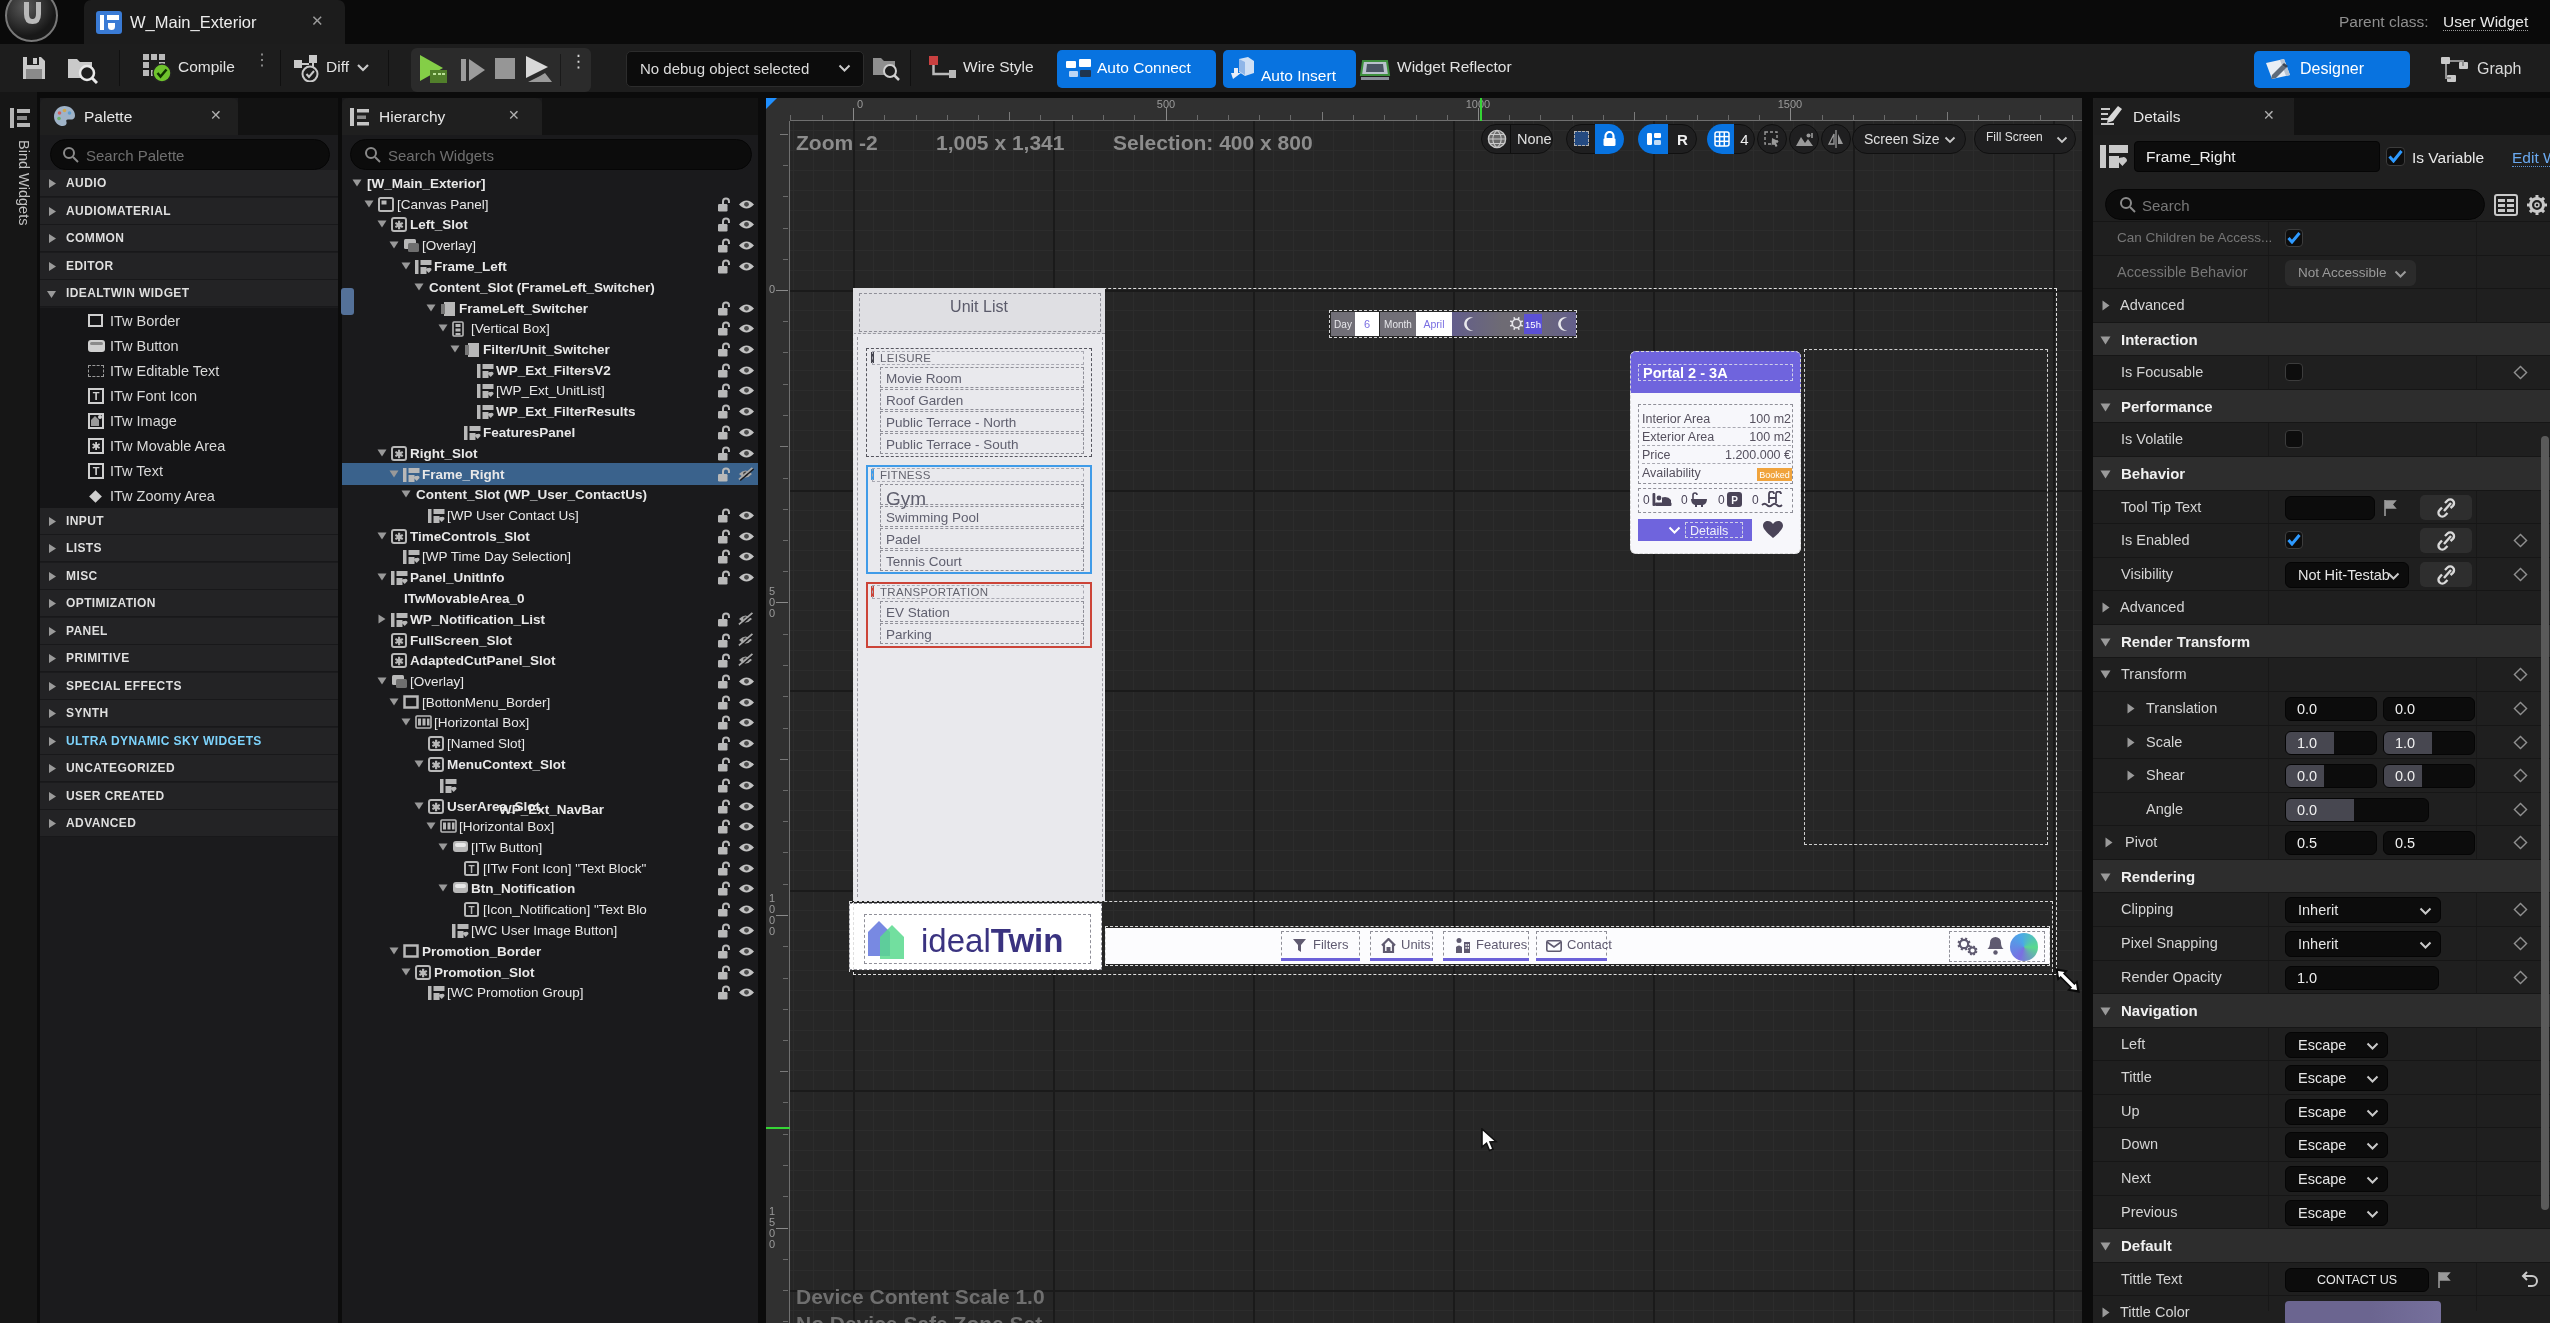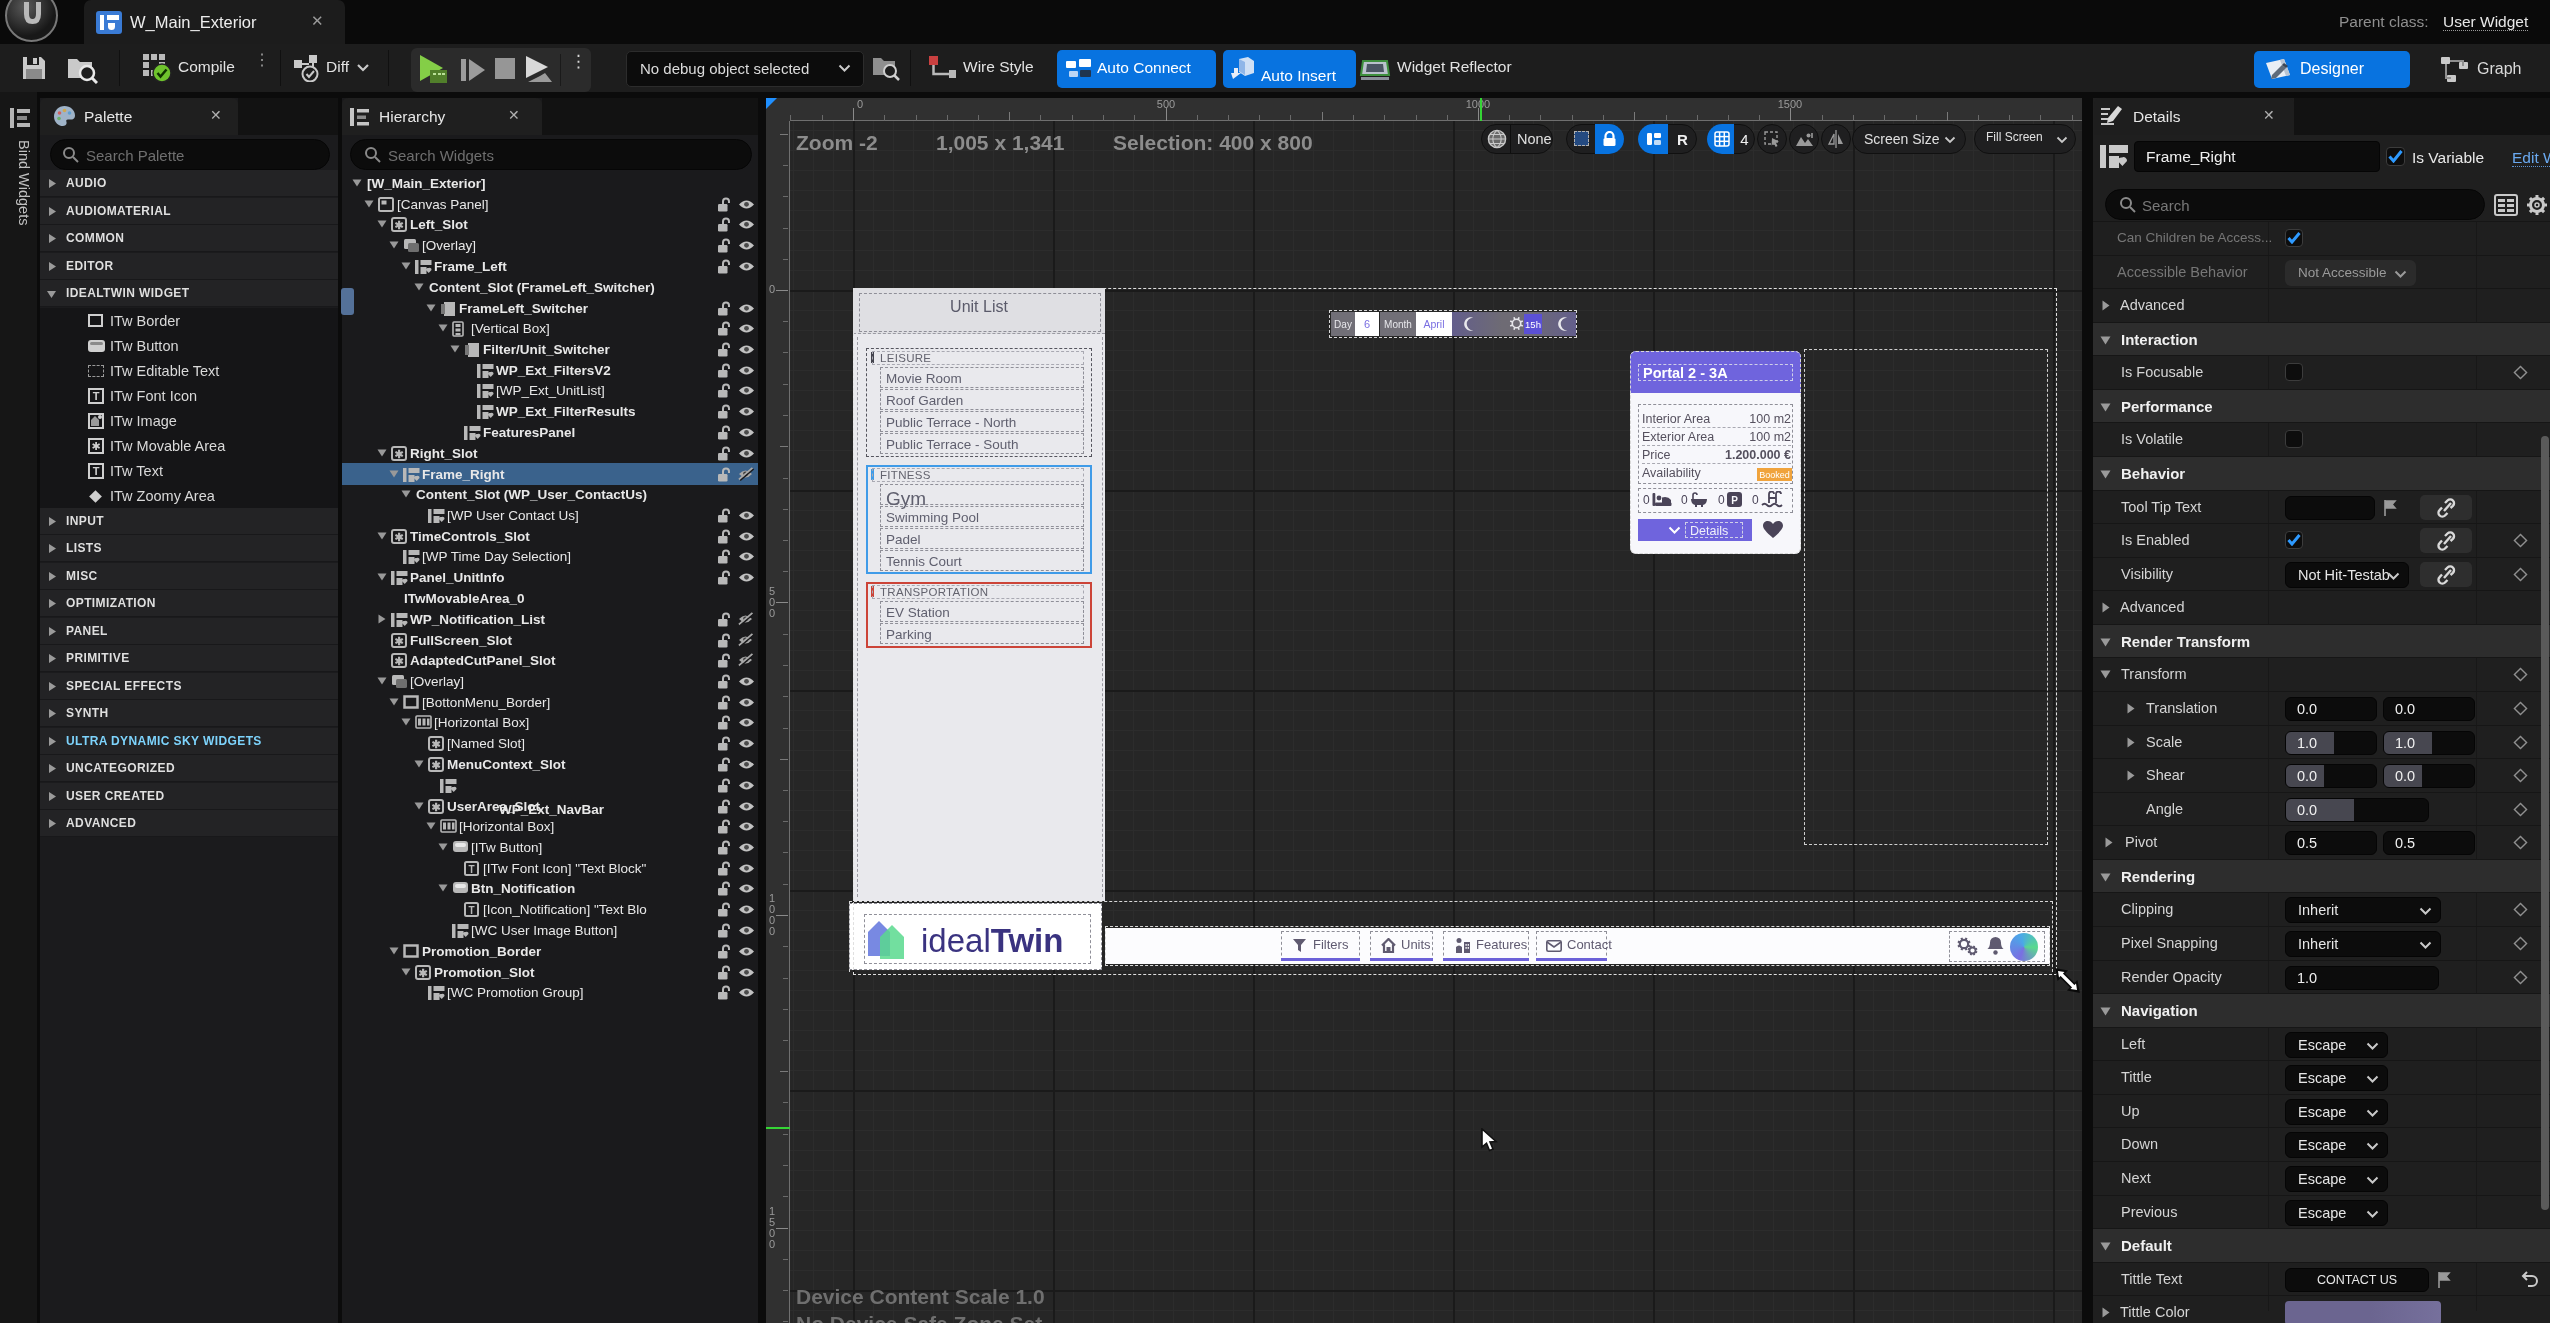--- a/index.html
+++ b/index.html
@@ -1111,21 +1111,21 @@
 <div style="position:absolute;left:1638px;top:364px;width:155px;height:17px;border:1px dashed #cfcfe8;"></div>
 <div style="position:absolute;left:1643px;top:365px;font-size:14.5px;color:#ffffff;font-weight:700;white-space:nowrap;line-height:1.15;">Portal 2 - 3A</div>
 <div style="position:absolute;left:1638px;top:404px;width:155px;height:80px;border:1px dashed #8f8f98;"></div>
 <div style="position:absolute;left:1642px;top:412px;font-size:12.5px;color:#55505e;font-weight:400;white-space:nowrap;line-height:1.15;">Interior Area</div>
 <div style="position:absolute;left:1642px;top:412px;width:149px;height:15px;font-size:12.5px;color:#55505e;text-align:right;">100 m2</div>
 <div style="position:absolute;left:1642px;top:427px;width:149px;height:1px;border-bottom:1px dashed #a9a9b2;"></div>
 <div style="position:absolute;left:1642px;top:430px;font-size:12.5px;color:#55505e;font-weight:400;white-space:nowrap;line-height:1.15;">Exterior Area</div>
 <div style="position:absolute;left:1642px;top:430px;width:149px;height:15px;font-size:12.5px;color:#55505e;text-align:right;">100 m2</div>
 <div style="position:absolute;left:1642px;top:445px;width:149px;height:1px;border-bottom:1px dashed #a9a9b2;"></div>
 <div style="position:absolute;left:1642px;top:448px;font-size:12.5px;color:#55505e;font-weight:400;white-space:nowrap;line-height:1.15;">Price</div>
-<div style="position:absolute;left:1642px;top:448px;width:149px;height:15px;font-size:12.5px;color:#55505e;text-align:right;font-weight:bold;">1.200.000 €</div>
+<div style="position:absolute;left:1642px;top:448px;width:149px;height:15px;font-size:12.5px;color:#55505e;text-align:right;">1.200.000 €</div>
 <div style="position:absolute;left:1642px;top:463px;width:149px;height:1px;border-bottom:1px dashed #a9a9b2;"></div>
 <div style="position:absolute;left:1642px;top:466px;font-size:12.5px;color:#55505e;font-weight:400;white-space:nowrap;line-height:1.15;">Availability</div>
 <div style="position:absolute;left:1757px;top:468px;width:35px;height:13px;background:#f0a33c;"></div>
 <div style="position:absolute;left:1757px;top:468px;width:35px;height:13px;font-size:9px;color:#ffffff;font-weight:400;display:flex;align-items:center;justify-content:center;white-space:nowrap;">Booked</div>
 <div style="position:absolute;left:1638px;top:488px;width:155px;height:25px;border:1px dashed #8f8f98;"></div>
 <div style="position:absolute;left:1643px;top:494px;font-size:12px;color:#4a4458;font-weight:400;white-space:nowrap;line-height:1.15;">0</div>
 <svg style="position:absolute;left:1652px;top:492px" width="20" height="15" viewBox="0 0 20 15">
       <rect x="0.5" y="1" width="2.8" height="13" rx="1" fill="#4a4458"></rect>
       <circle cx="7" cy="6" r="2.4" fill="#4a4458"></circle>
       <path d="M10 5.5 q6 -1.5 9 2.5 v3 h-9 z" fill="#4a4458"></path>

